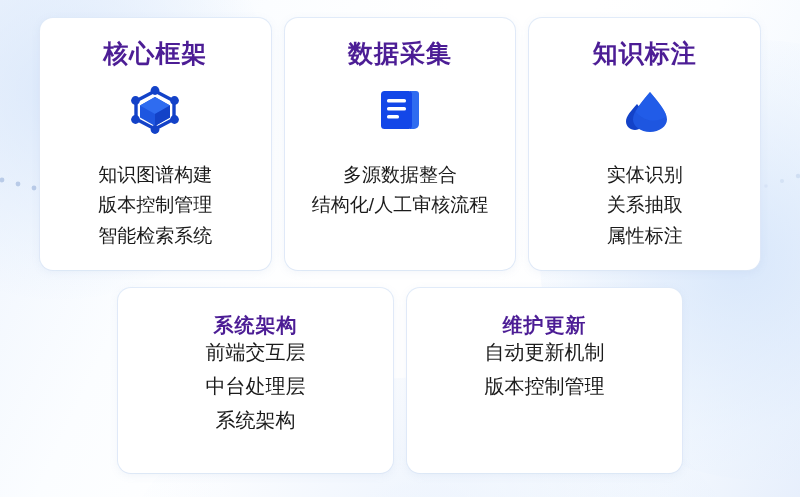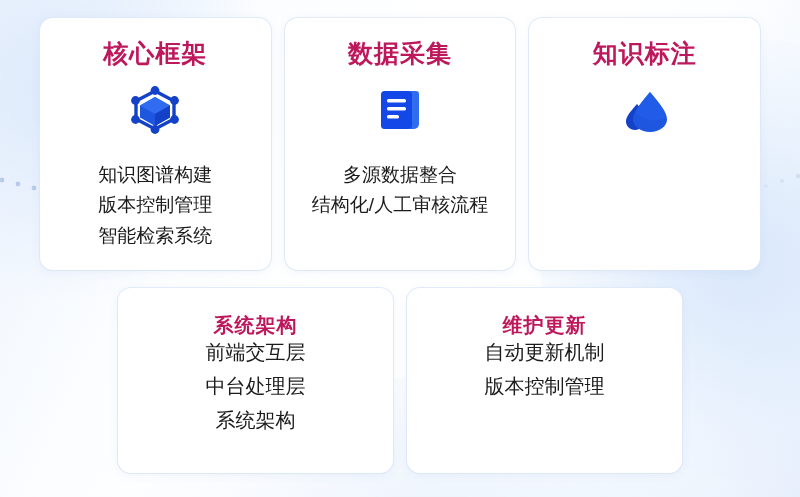--- a/index.html
+++ b/index.html
@@ -112,21 +112,21 @@
     justify-content: flex-start;
   }
   .card-bottom {
     width: 275px;
     height: 185px;
     padding: 26px 12px 18px 12px;
     justify-content: flex-start;
   }
 
   .card-title {
-    color: #be185d;
+    color: #4c1d95;
     font-weight: bold;
     letter-spacing: 1px;
     line-height: 1.1;
   }
   .card-top .card-title   { font-size: 25px; }
   .card-bottom .card-title{ font-size: 20px; }
 
   .card-icon {
     margin-top: 16px;
     margin-bottom: 10px;
@@ -240,20 +240,25 @@
 
     <div class="card card-top">
       <div class="card-title">知识标注</div>
       <div class="card-icon">
         <svg width="48" height="48" viewBox="0 0 48 48">
           <path d="M16 18 C10 25 5 30 5 35.5 C5 40.3 9 44 14 44 C19 44 23 40.3 23 35.5 C23 30 22 25 16 18 Z" fill="#1342c8"></path>
           <path d="M29 6 C19 18 12 26 12 33.5 C12 40.4 19.6 46 29 46 C38.4 46 46 40.4 46 33.5 C46 26 39 18 29 6 Z" fill="#1e56e0"></path>
           <path d="M29 6 C22.5 13.8 17.4 20.3 14.9 26 C18.5 30 24 34 31 34.5 C36 34.8 41.5 33 45.4 30.2 C43.2 23.4 36.8 15.2 29 6 Z" fill="#2563ef" opacity="0.55"></path>
         </svg>
       </div>
+      <div class="card-lines">
+        <div class="card-line">实体识别</div>
+        <div class="card-line">关系抽取</div>
+        <div class="card-line">属性标注</div>
+      </div>
     </div>
   </div>
 
   <div class="row" id="row-bottom">
 
     <div class="card card-bottom">
       <div class="card-title">系统架构</div>
       <div class="card-lines">
         <div class="card-line">前端交互层</div>
         <div class="card-line">中台处理层</div>

